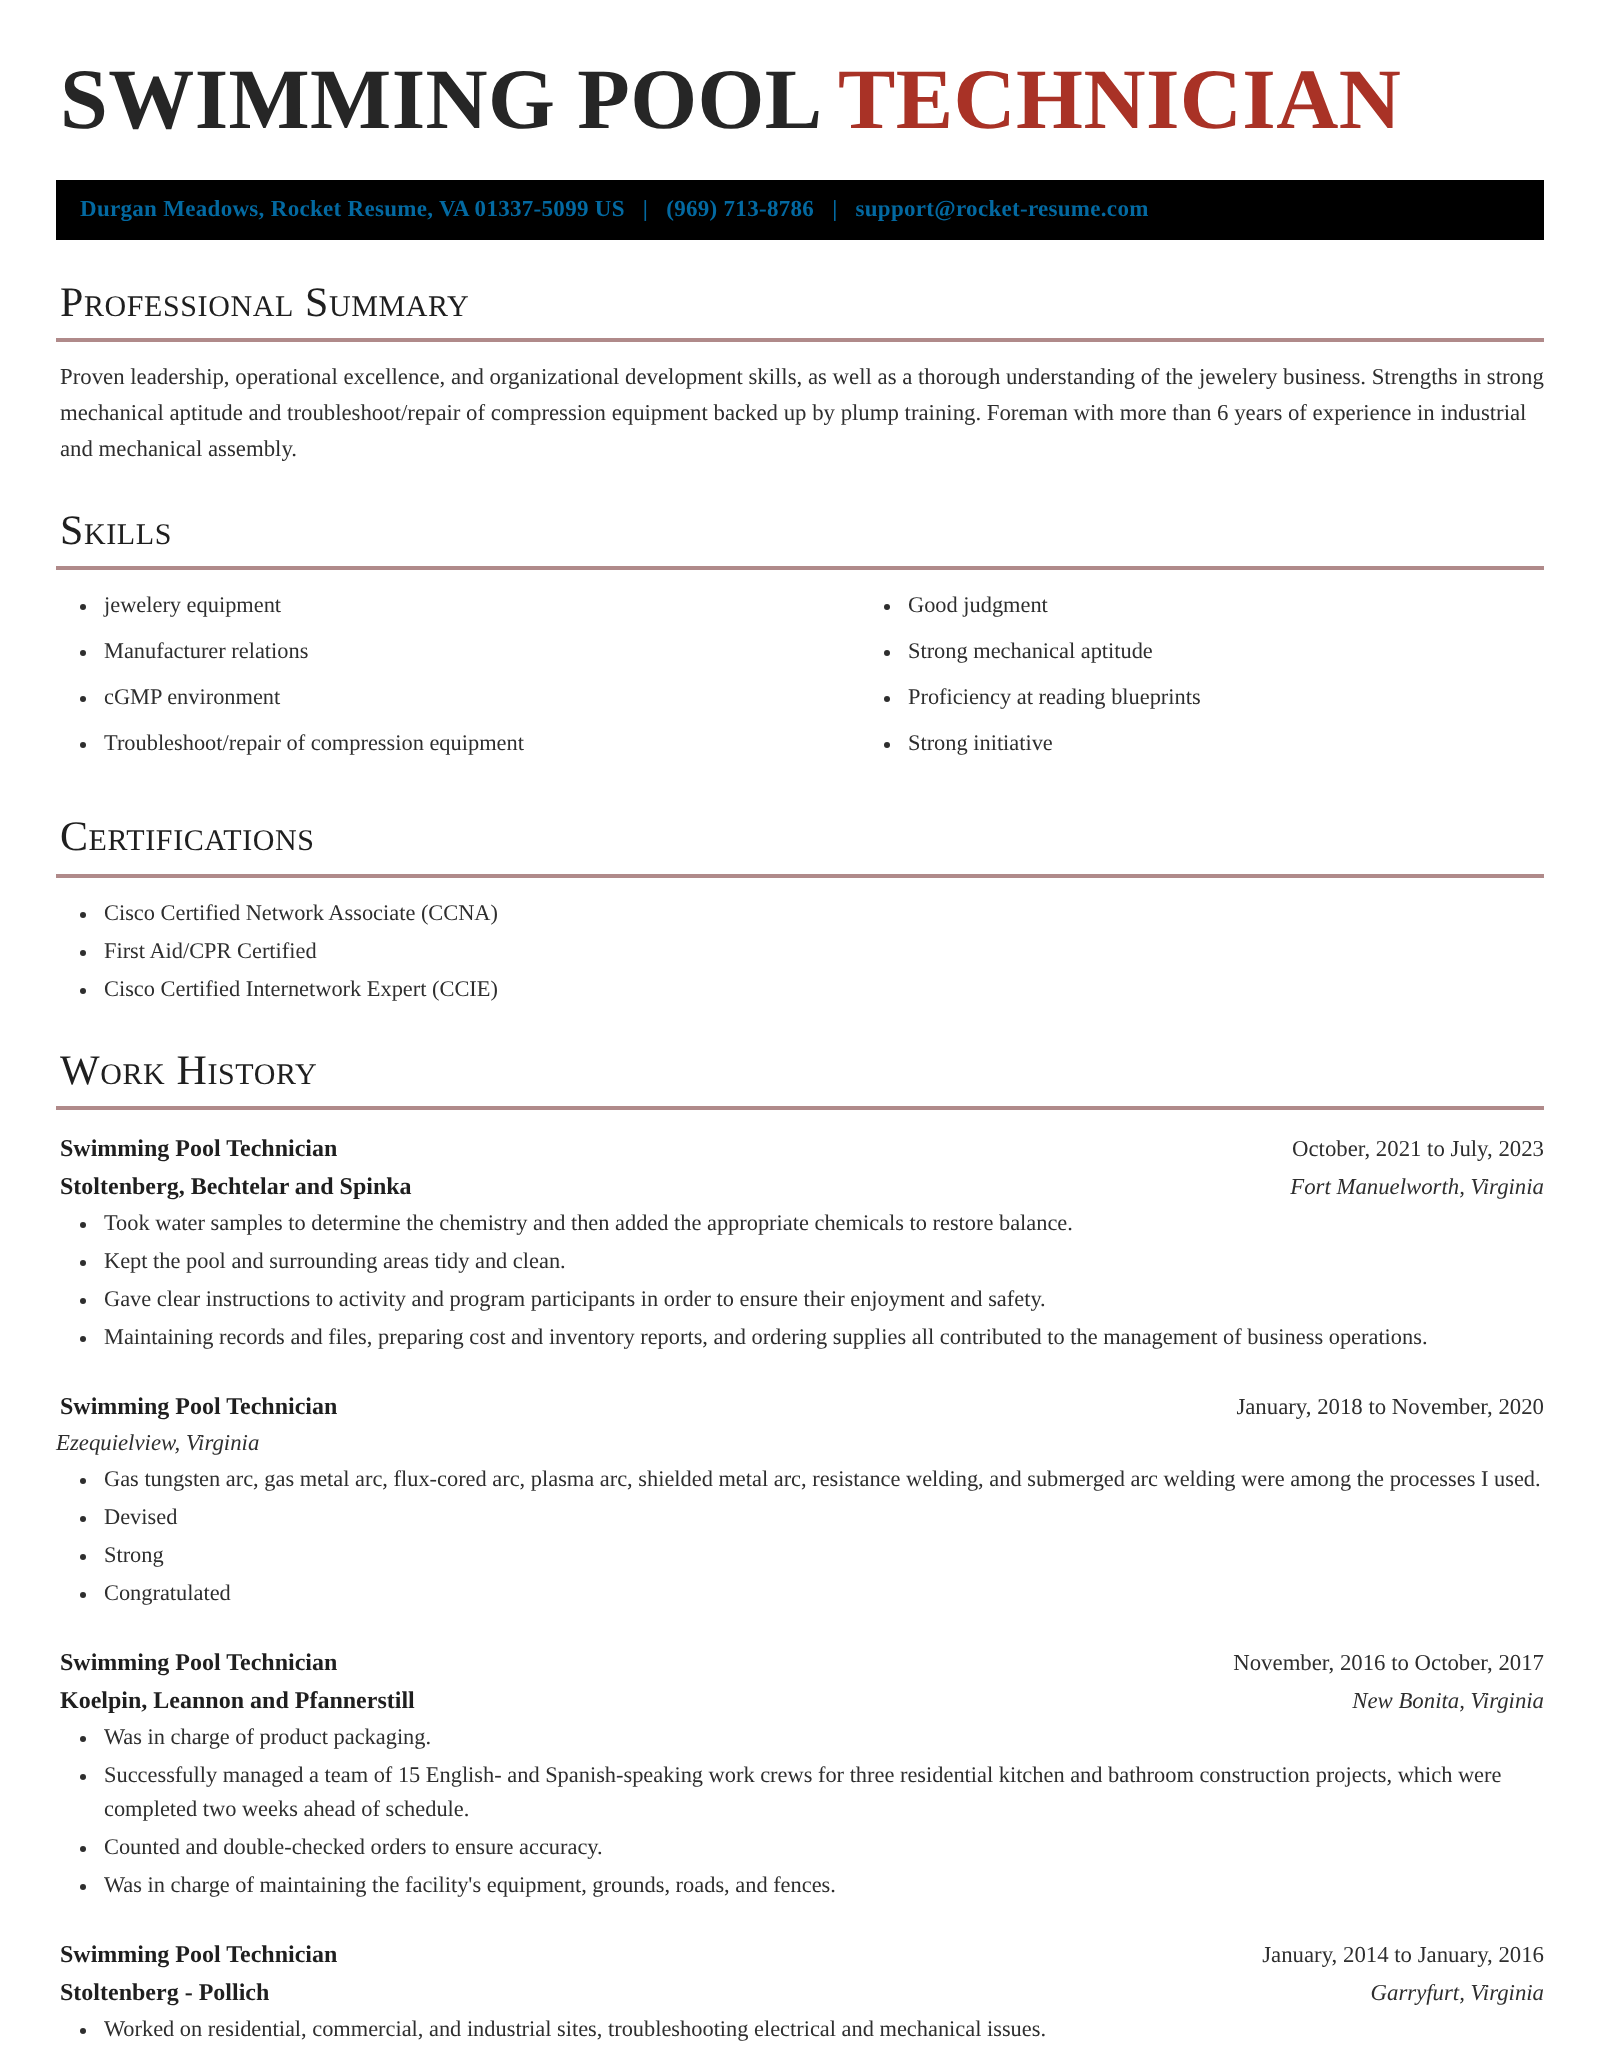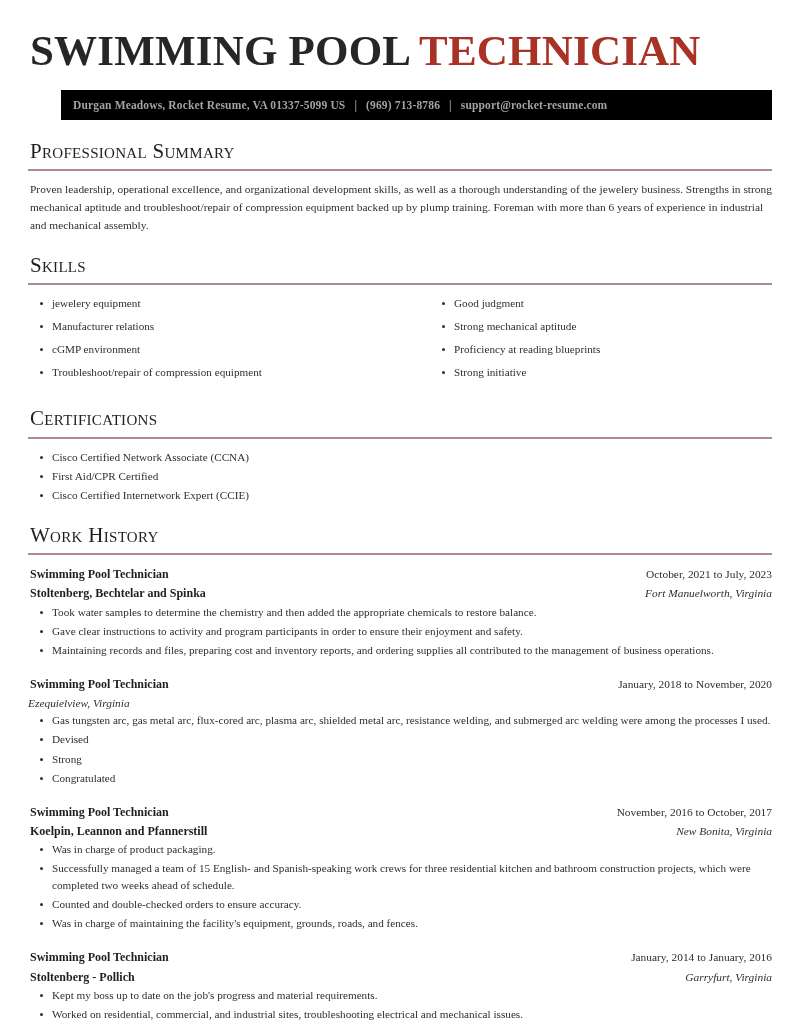--- a/index.html
+++ b/index.html
@@ -30,28 +30,27 @@
     letter-spacing: 0.2px;
     line-height: 1.05;
     margin: 28px 0 0 2px;
     white-space: nowrap;
   }
   .resume-title .name-dark { color: #262626; }
   .resume-title .name-accent { color: #a93226; }
 
   .contact-bar {
     background: #000000;
-    color: #a3a3a3;
+    color: #0369a1;
     height: 30px;
     margin-top: 17px;
     display: flex;
     align-items: center;
     padding-left: 12px;
     box-sizing: border-box;
-    margin-left: 33px;
   }
   .contact-bar .contact-text {
     font-size: 11.5px;
     font-weight: bold;
     letter-spacing: 0.15px;
     white-space: nowrap;
   }
   .contact-sep {
     display: inline-block;
     padding: 0 9px;
@@ -222,20 +221,21 @@
       <div class="job-row">
         <span class="job-title">Swimming Pool Technician</span>
         <span class="job-dates">October, 2021 to July, 2023</span>
       </div>
       <div class="job-row">
         <span class="job-company">Stoltenberg, Bechtelar and Spinka</span>
         <span class="job-location">Fort Manuelworth, Virginia</span>
       </div>
       <ul class="bullets job-bullets">
         <li>Took water samples to determine the chemistry and then added the appropriate chemicals to restore balance.</li>
+        <li>Kept the pool and surrounding areas tidy and clean.</li>
         <li>Gave clear instructions to activity and program participants in order to ensure their enjoyment and safety.</li>
         <li>Maintaining records and files, preparing cost and inventory reports, and ordering supplies all contributed to the management of business operations.</li>
       </ul>
     </div>
 
     <div class="job">
       <div class="job-row">
         <span class="job-title">Swimming Pool Technician</span>
         <span class="job-dates">January, 2018 to November, 2020</span>
       </div>
@@ -270,20 +270,19 @@
     <div class="job">
       <div class="job-row">
         <span class="job-title">Swimming Pool Technician</span>
         <span class="job-dates">January, 2014 to January, 2016</span>
       </div>
       <div class="job-row">
         <span class="job-company">Stoltenberg - Pollich</span>
         <span class="job-location">Garryfurt, Virginia</span>
       </div>
       <ul class="bullets job-bullets">
-        <li>Kept my boss up to date on the job's progress and material requirements.</li>
         <li>Worked on residential, commercial, and industrial sites, troubleshooting electrical and mechanical issues.</li>
 
       </ul>
     </div>
   </div>
 
 </div>
 
 </body></html>

